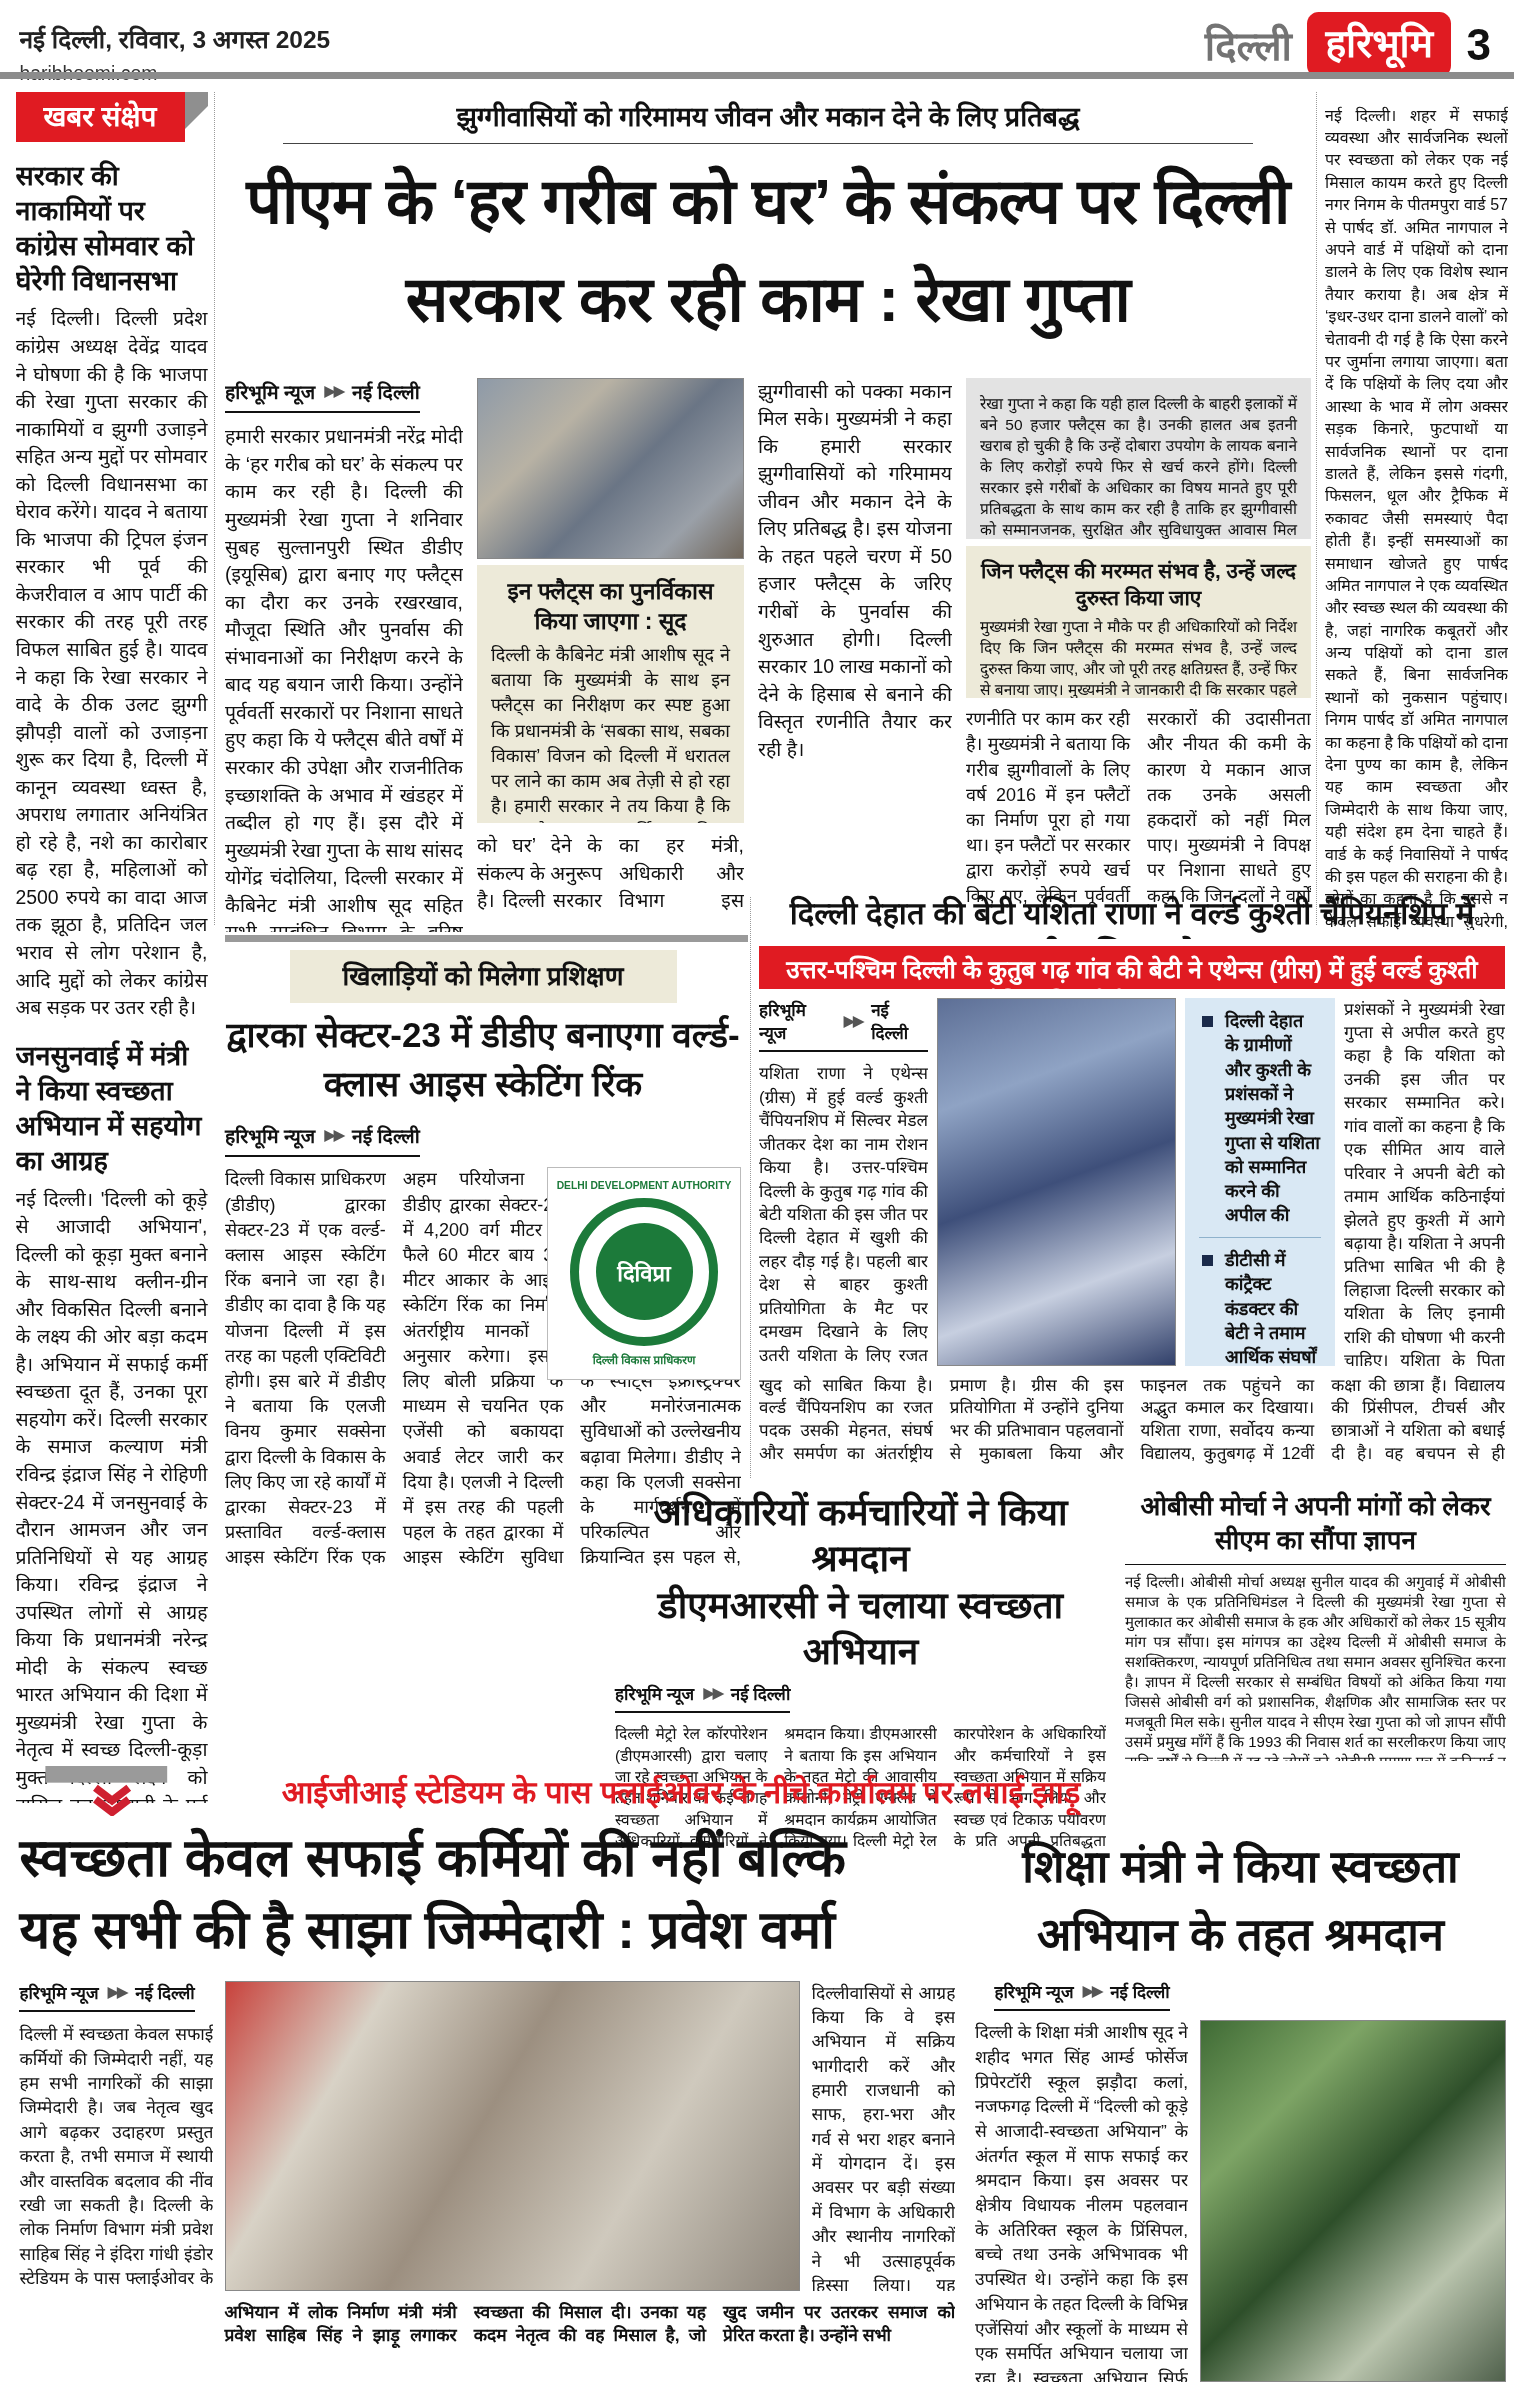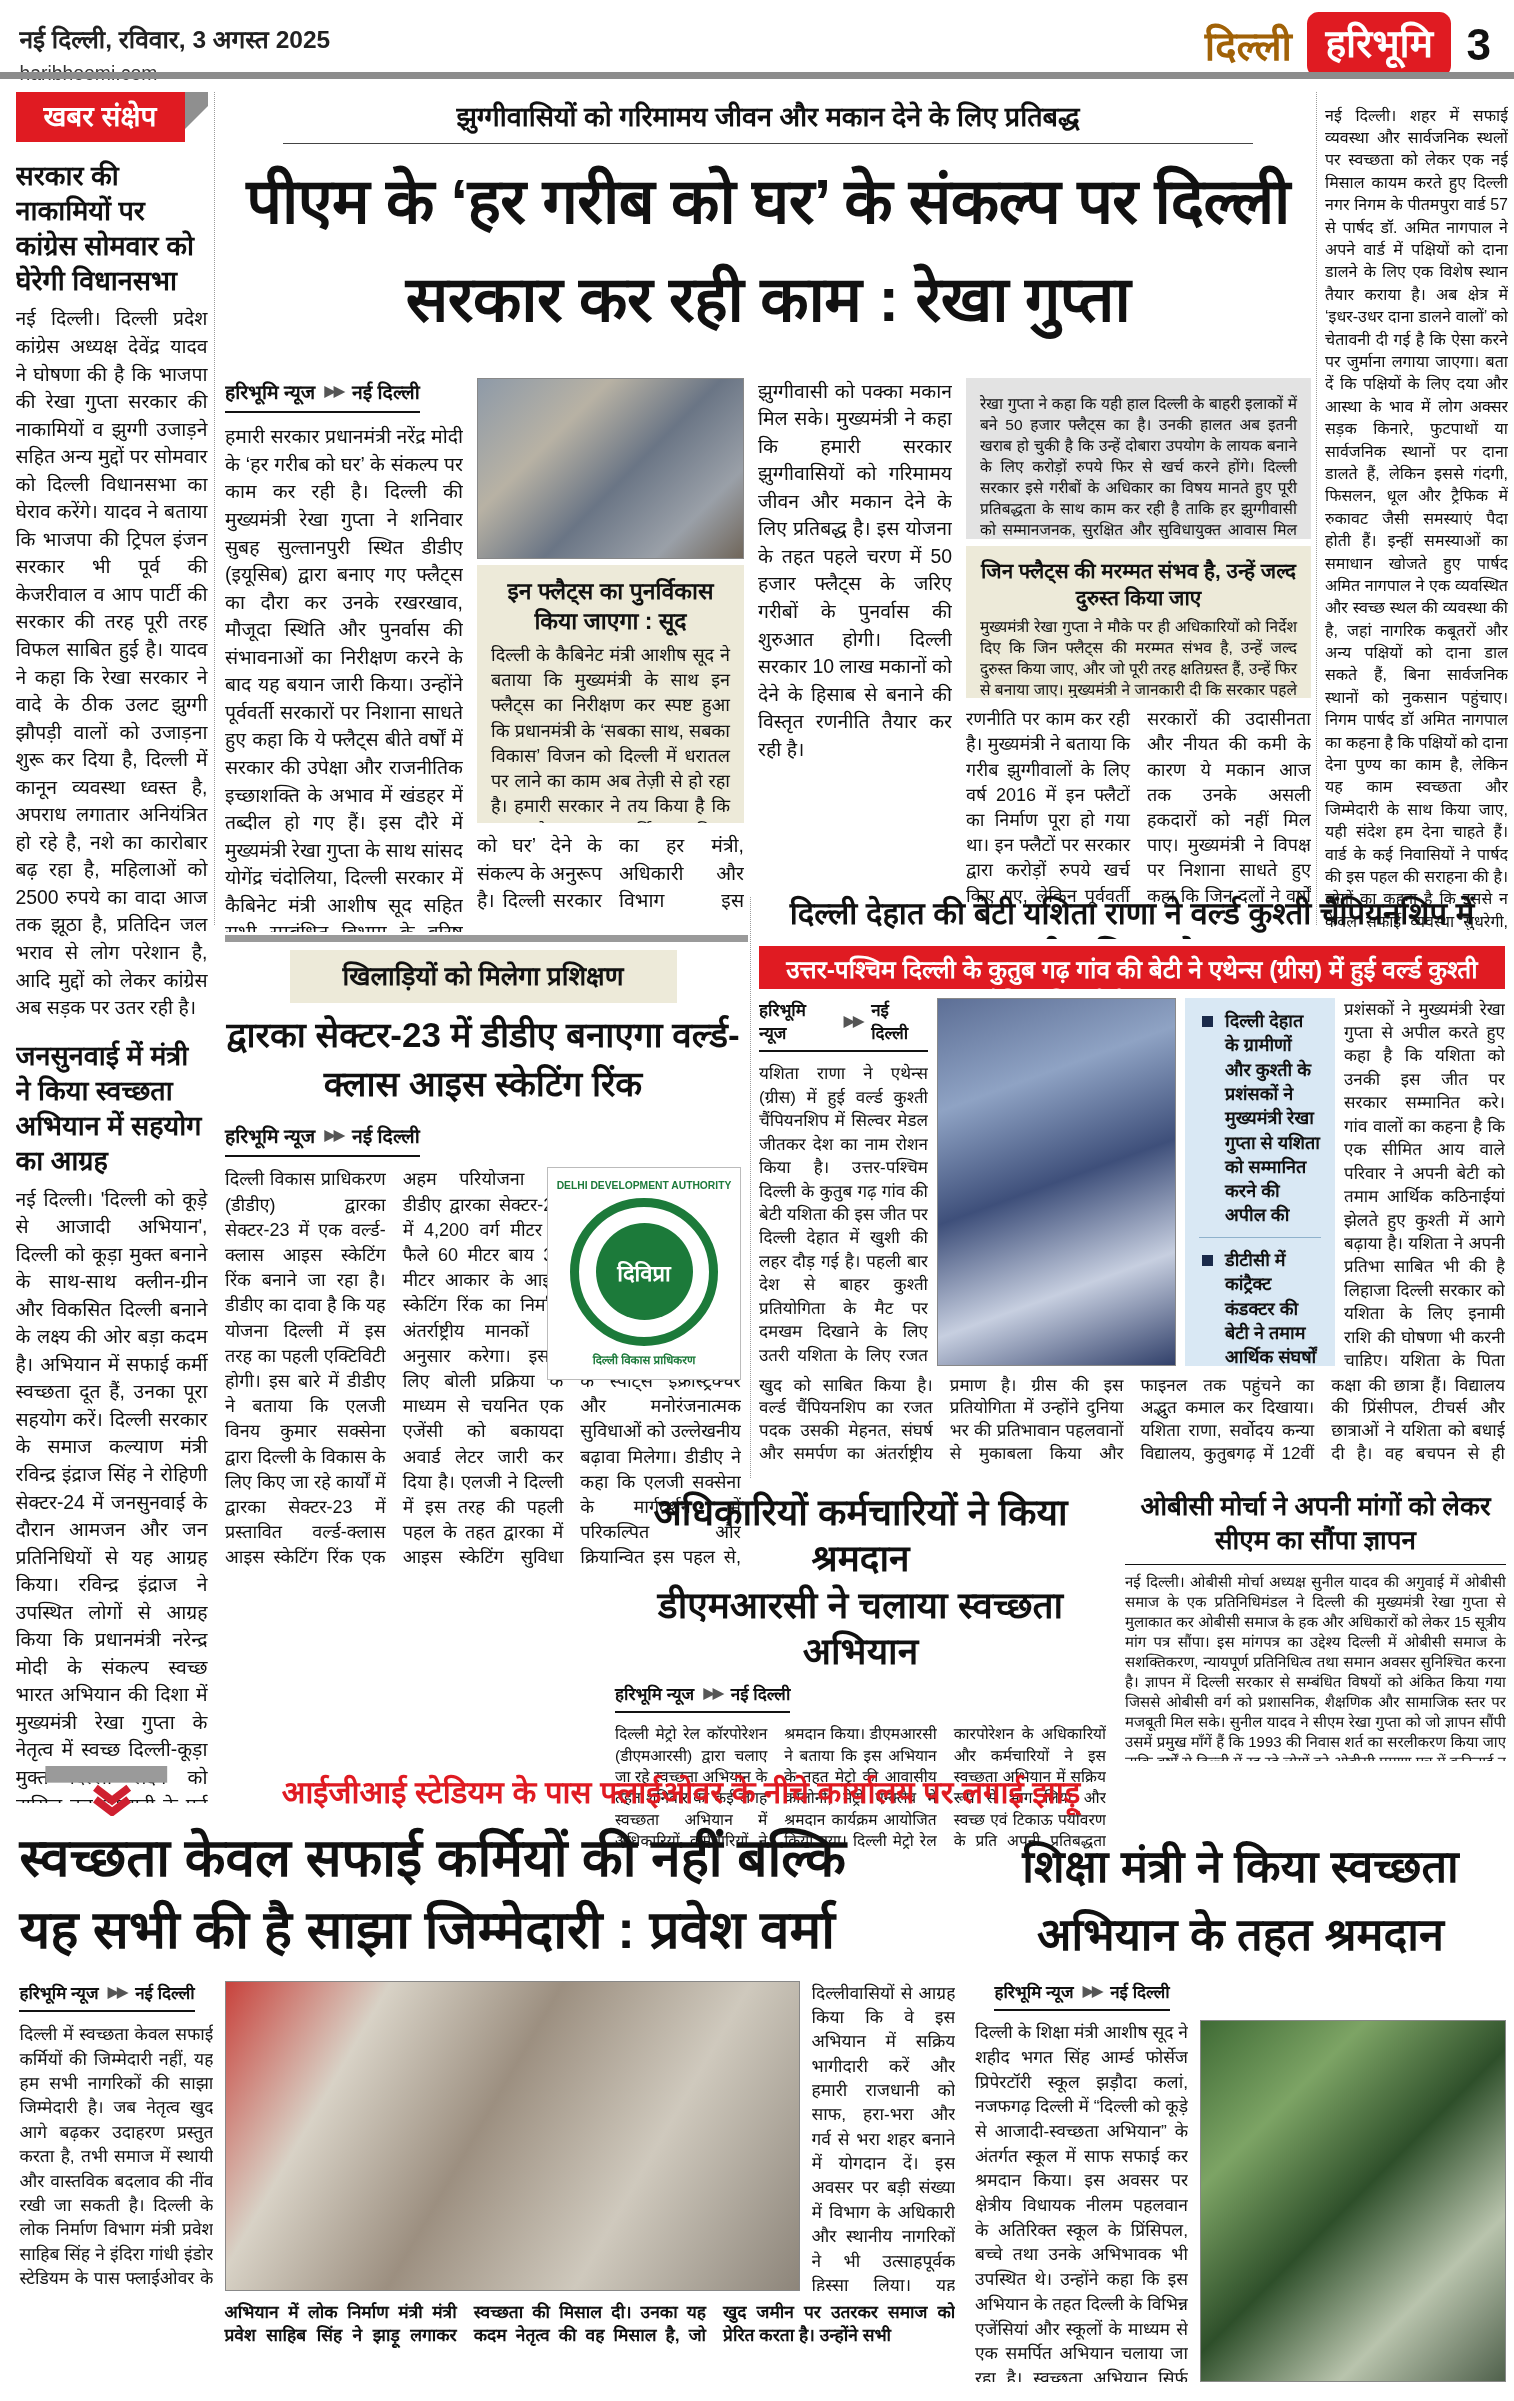--- a/index.html
+++ b/index.html
@@ -9,21 +9,21 @@
   .abs { position:absolute; }
   .clip { overflow:hidden; }
   .jt { text-align:justify; }
   .ctr { text-align:center; }
   .b { font-weight:bold; }
 
   
   .dateline { font-size:24.5px; font-weight:bold; color:#222; }
   .website  { font-size:19.4px; color:#333; margin-top:6.5px; }
   .mast-wrap { display:flex; align-items:center; gap:15.5px; }
-  .mast-city { font-size:40px; font-weight:bold; color:#a16207; }
+  .mast-city { font-size:40px; font-weight:bold; color:#737373; }
   .mast-brand { background:#e01b22; color:#fff; font-size:39px; font-weight:bold; padding:3.9px 18px 9px; border-radius:11.6px; }
   .mast-page { font-size:44px; font-weight:bold; color:#111; }
   .hdr-rule { background:#8c8c8c; }
 
   
   .vdot { border-left:1.9px dotted #9a9a9a; }
   .gbar { background:#9a9a9a; }
 
   
   .brief-banner { position:relative; background:#e01b22; color:#fff; font-size:28px; font-weight:bold; text-align:center; padding:3.9px 0 7.7px; width:169px; }

